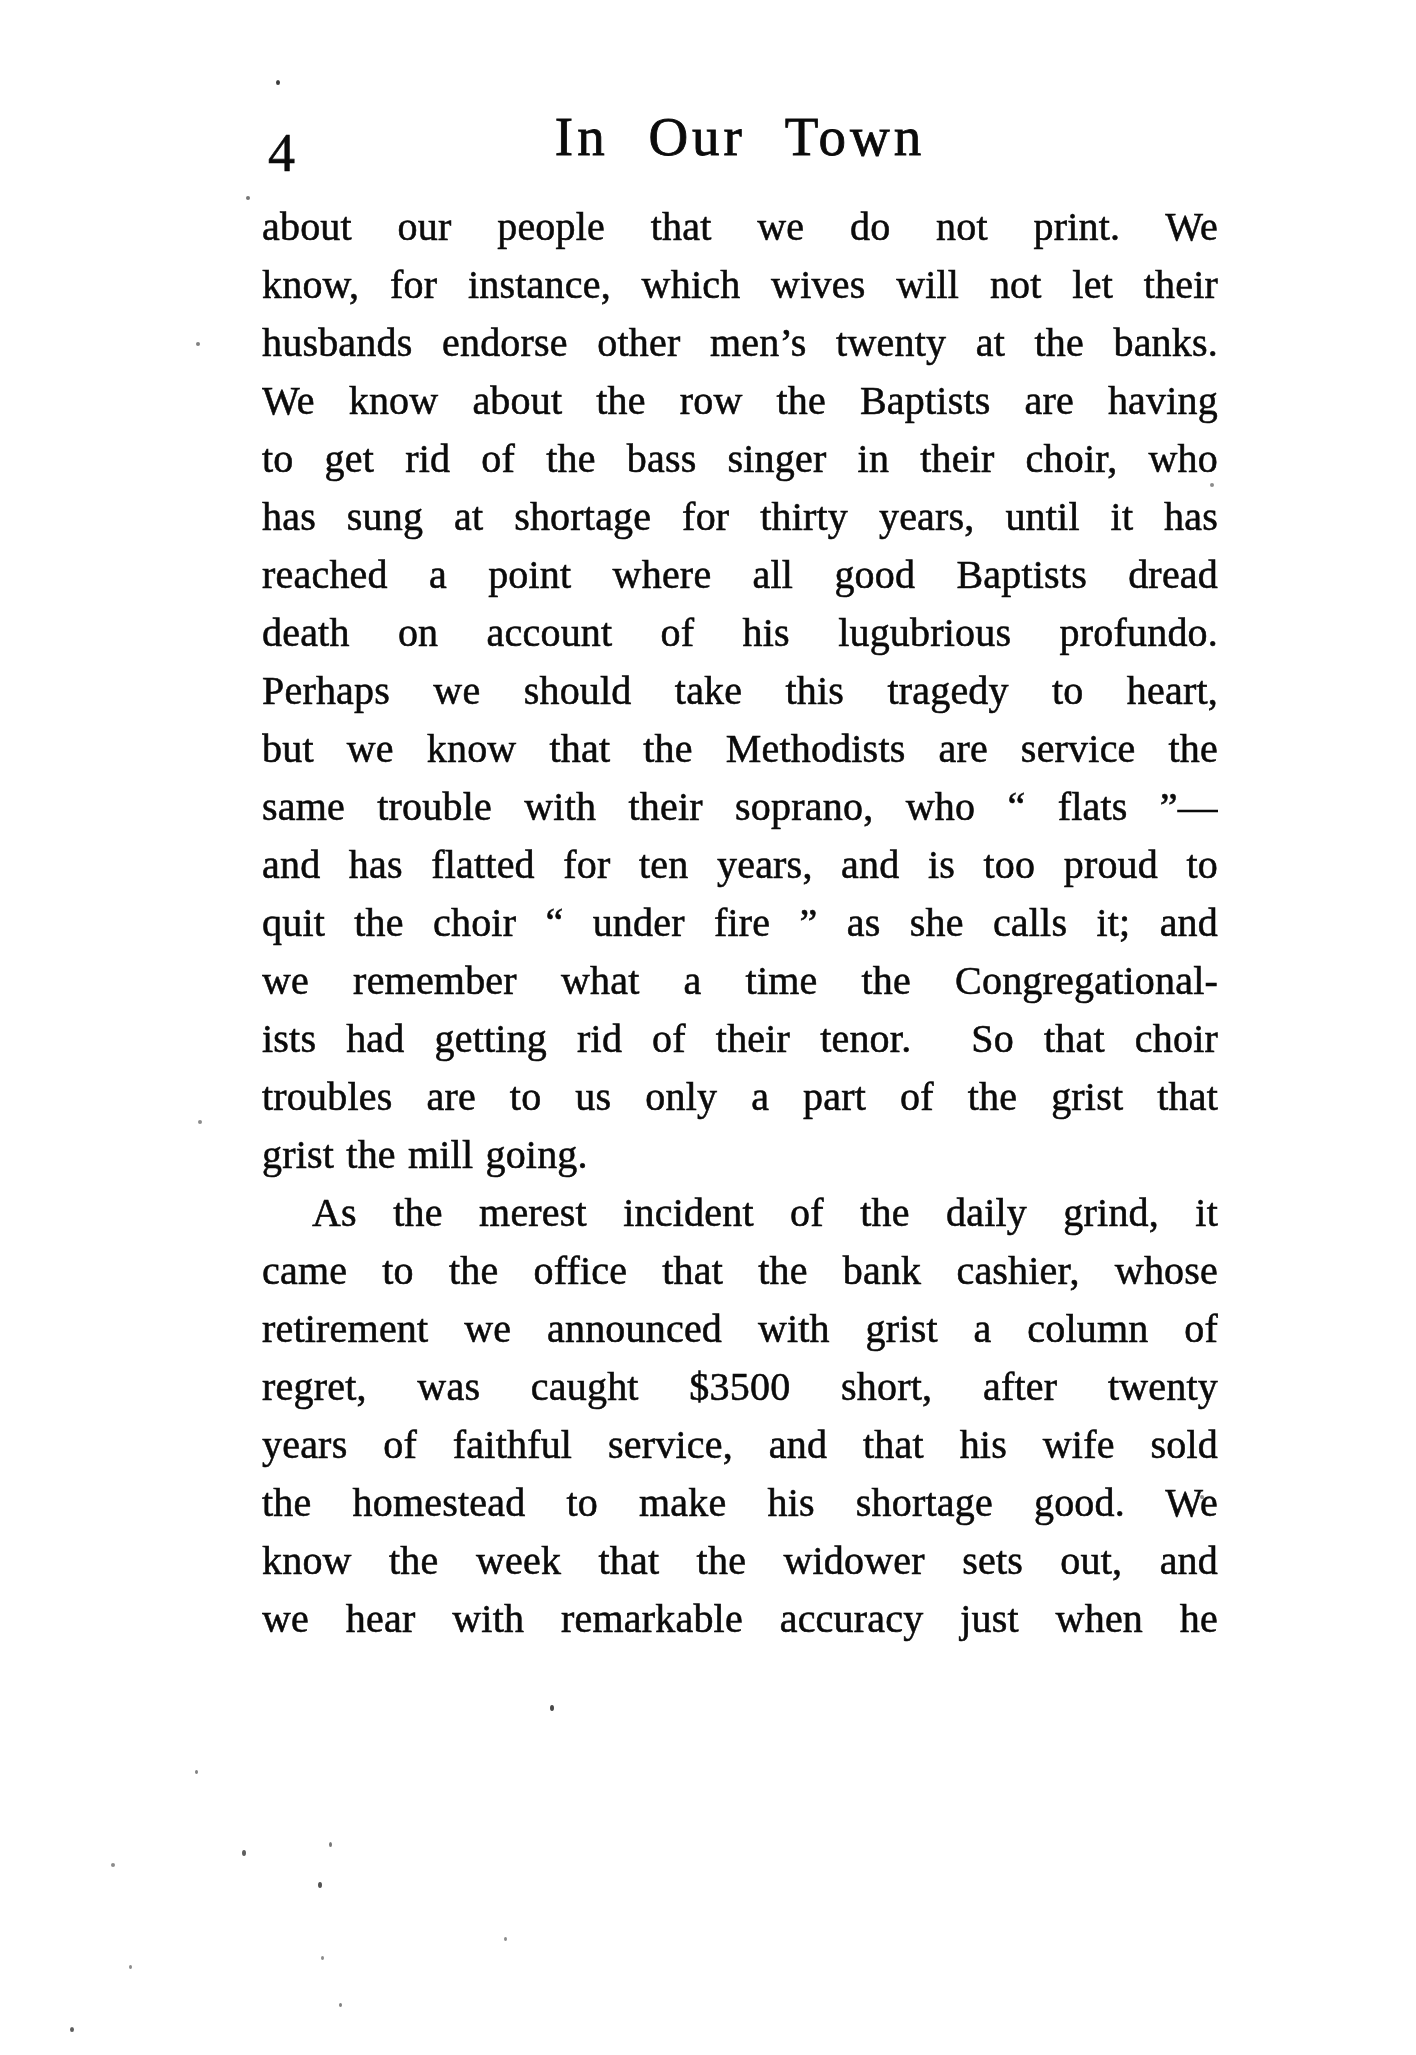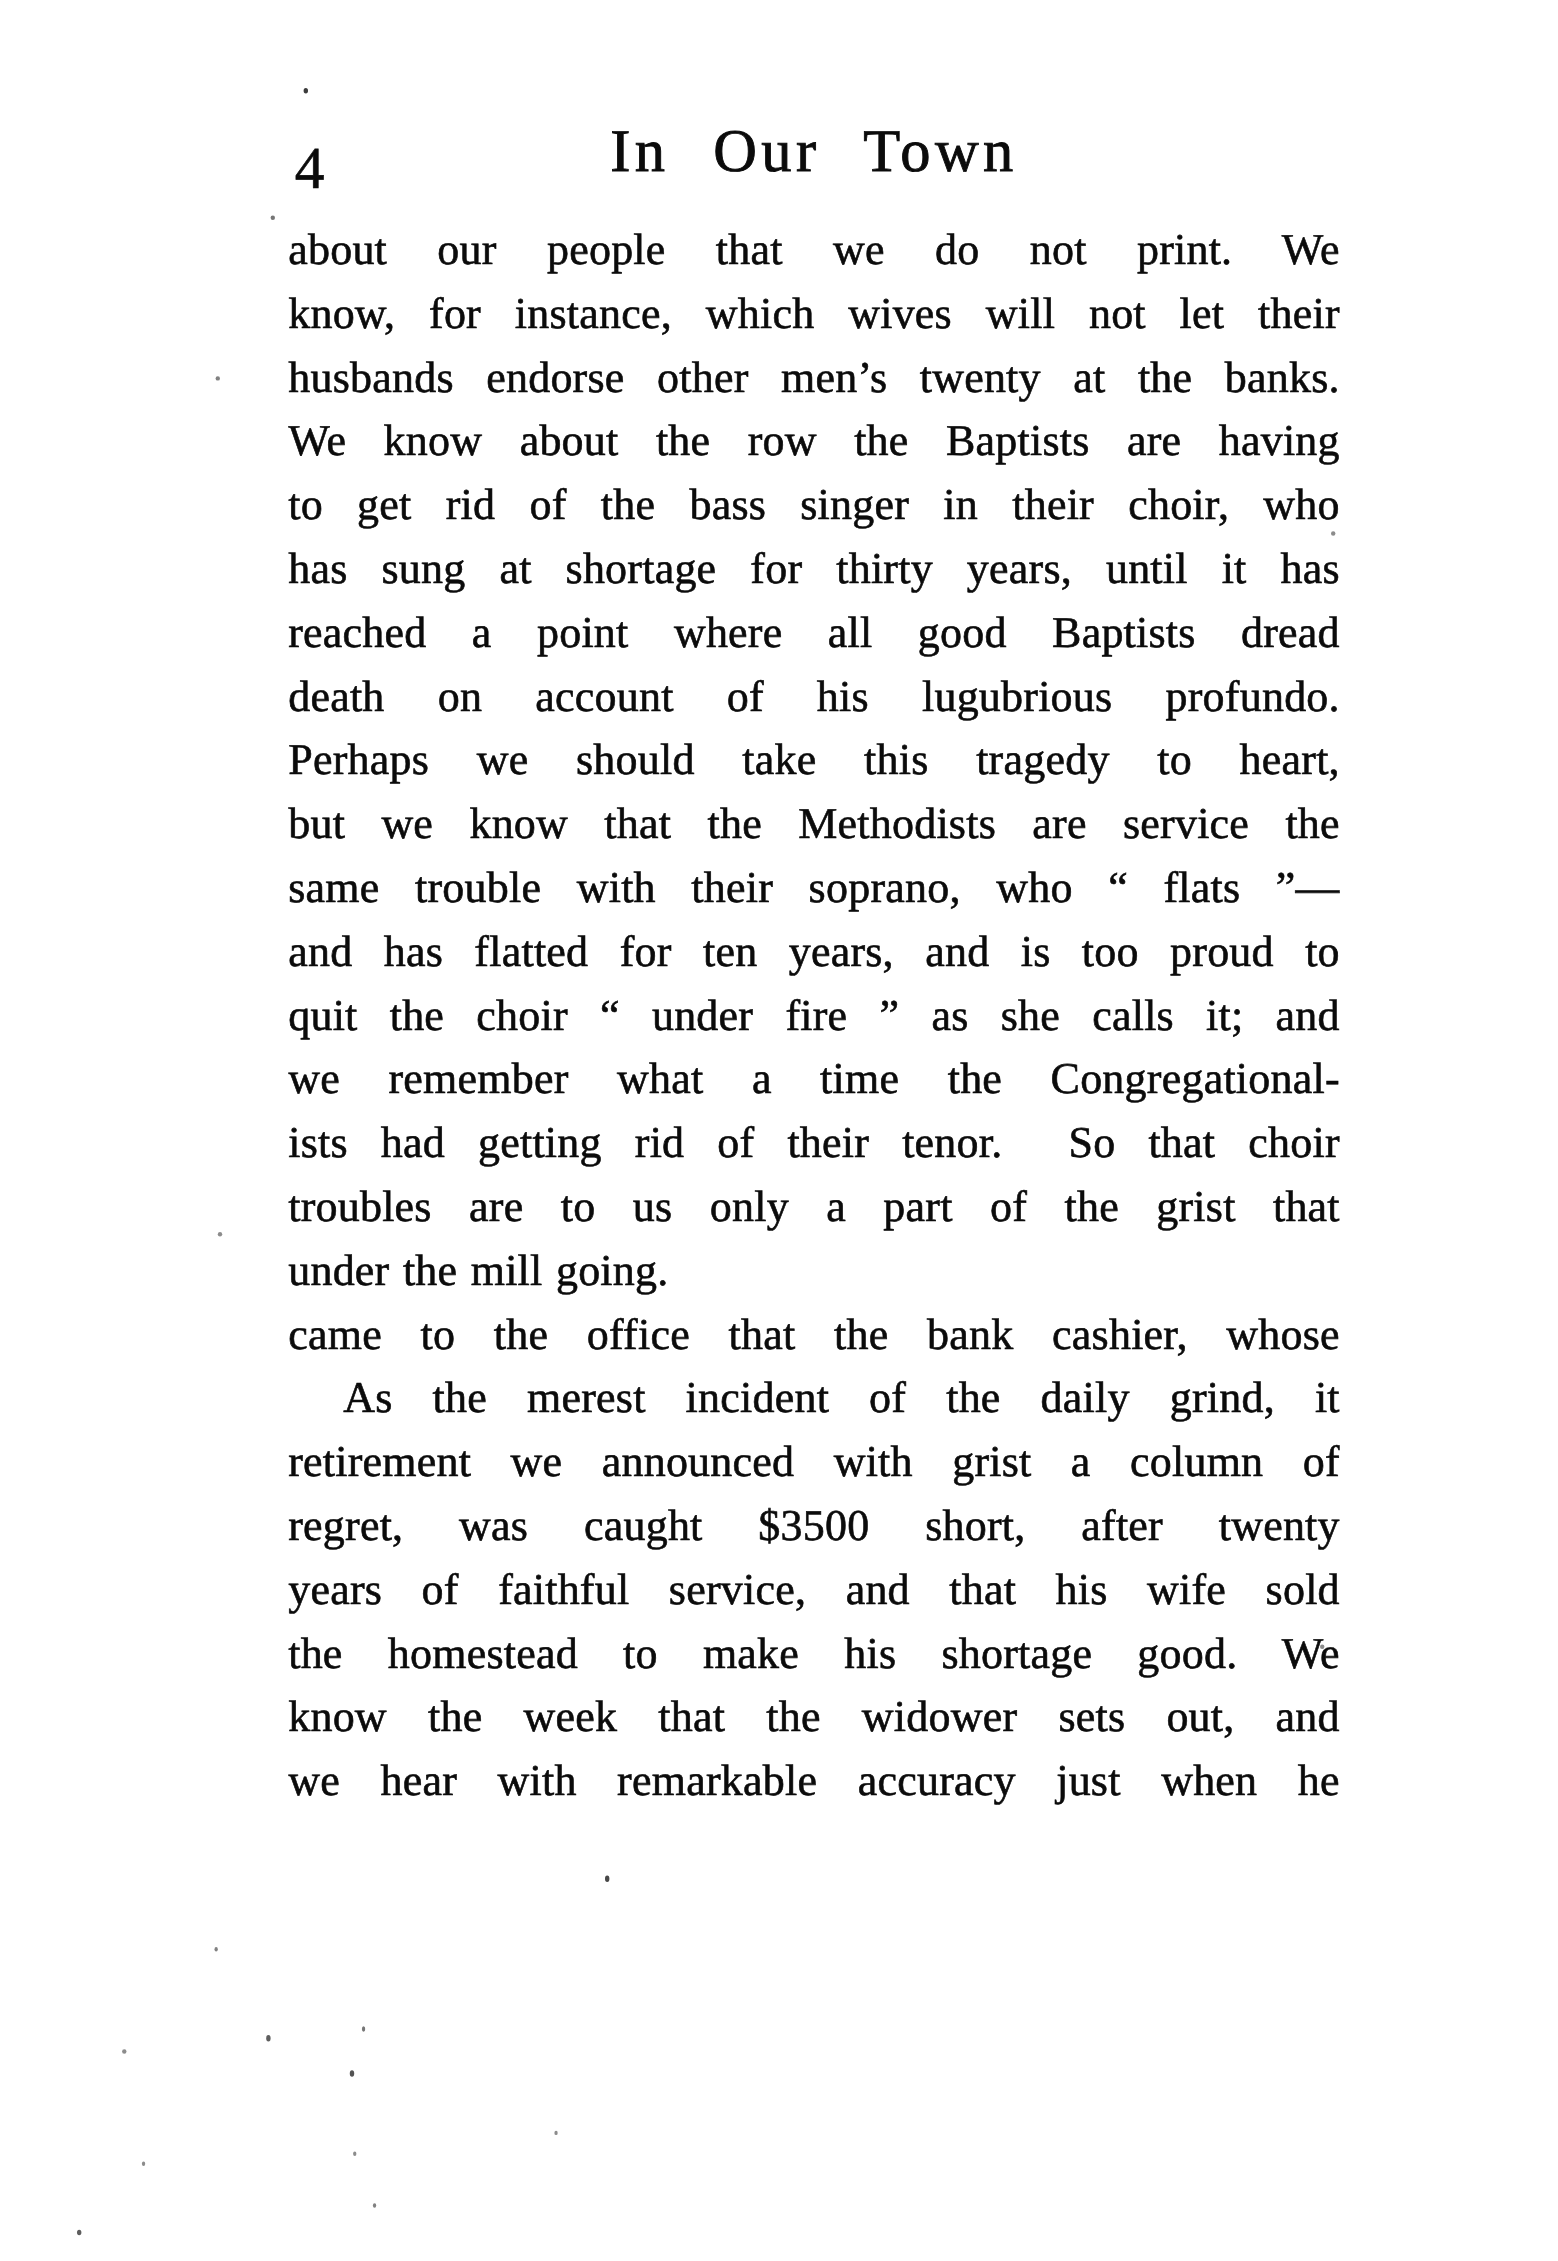--- a/index.html
+++ b/index.html
@@ -96,25 +96,25 @@
         <div class="line">reached a point where all good Baptists dread</div>
         <div class="line">death on account of his lugubrious profundo.</div>
         <div class="line">Perhaps we should take this tragedy to heart,</div>
         <div class="line">but we know that the Methodists are service the</div>
         <div class="line">same trouble with their soprano, who “ flats ”—</div>
         <div class="line">and has flatted for ten years, and is too proud to</div>
         <div class="line">quit the choir “ under fire ” as she calls it; and</div>
         <div class="line">we remember what a time the Congregational-</div>
         <div class="line">ists had getting rid of their tenor.&nbsp; So that choir</div>
         <div class="line">troubles are to us only a part of the grist that</div>
-        <div class="line para-end">under the mill going.</div>
+        <div class="line para-end">grist the mill going.</div>
       </div>
       <div class="paragraph">
+        <div class="line indent">As the merest incident of the daily grind, it</div>
         <div class="line">came to the office that the bank cashier, whose</div>
-        <div class="line indent">As the merest incident of the daily grind, it</div>
         <div class="line">retirement we announced with grist a column of</div>
         <div class="line">regret, was caught $3500 short, after twenty</div>
         <div class="line">years of faithful service, and that his wife sold</div>
         <div class="line">the homestead to make his shortage good. We</div>
         <div class="line">know the week that the widower sets out, and</div>
         <div class="line">we hear with remarkable accuracy just when he</div>
       </div>
     </div>
 
   <div class="speck" style="left:276px; top:80px;  width:4px; height:5px; opacity:.85;"></div>

